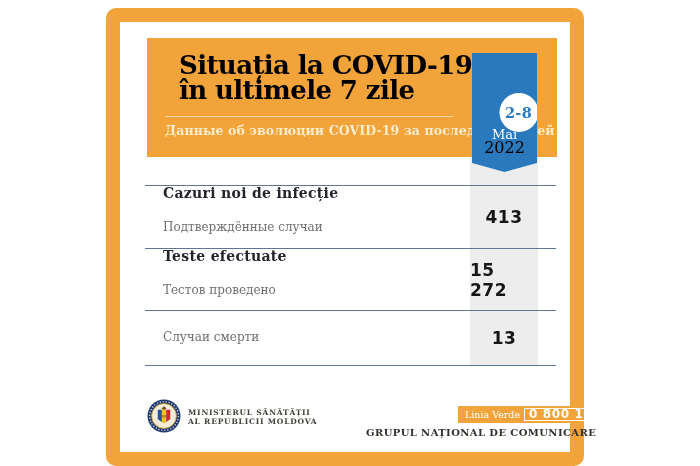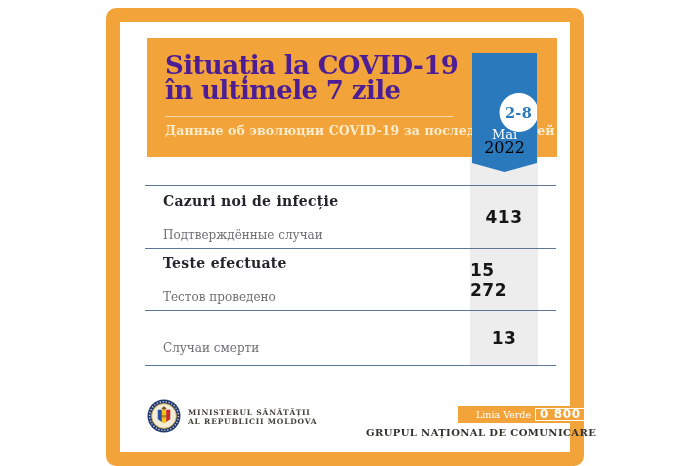--- a/index.html
+++ b/index.html
@@ -16,21 +16,21 @@
   .frame{
     position:absolute;left:106px;top:8px;width:478px;height:458px;
     box-sizing:border-box;border:14px solid var(--orange);border-radius:10px;
   }
   
   .header{
     position:absolute;left:147px;top:38px;width:410px;height:119px;
     background:var(--orange);
   }
   .title{
-    position:absolute;left:18px;top:15px;color:#4c1d95;font-weight:bold;
+    position:absolute;left:32px;top:15px;color:#000000;font-weight:bold;
     font-size:26px;line-height:25px;letter-spacing:-0.6px;white-space:nowrap;
   }
   .title-rule{
     position:absolute;left:18px;top:78px;width:288px;height:0;
     border-top:1px solid rgba(255,255,255,0.55);
   }
   .subtitle{
     position:absolute;left:18px;top:85px;color:#fceccb;font-weight:bold;
     font-size:12.5px;letter-spacing:0.1px;white-space:nowrap;
   }
@@ -56,21 +56,21 @@
     font-size:13px;line-height:12px;
   }
   .date-year{
     position:absolute;left:0;top:89px;width:100%;color:#000000;
     font-size:16px;line-height:12px;
   }
   
   .stats{position:absolute;left:145px;top:185px;width:411px;}
   .stat-row{
     position:relative;box-sizing:border-box;border-top:1px solid var(--divider);
-    display:flex;flex-direction:column;justify-content:center;padding-left:18px;
+    display:flex;flex-direction:column;justify-content:flex-start;padding-left:18px;
   }
   .stat-row:nth-child(1){height:63px;}
   .stat-row:nth-child(2){height:62px;}
   .stat-row:nth-child(3){height:56px;border-bottom:1px solid var(--divider);}
   .stat-label{
     font-size:14px;font-weight:bold;color:#23242c;letter-spacing:0.3px;
     line-height:15px;
   }
   .stat-sublabel{
     font-size:12px;color:#6f6f72;margin-top:20px;line-height:12px;
@@ -83,21 +83,21 @@
   }
   
   .emblem{position:absolute;left:147px;top:399px;width:34px;height:34px;}
   .ministry{
     position:absolute;left:188px;top:408px;color:#45423a;font-weight:bold;
     font-size:7.5px;letter-spacing:0.8px;line-height:9px;white-space:nowrap;
   }
   .hotline-badge{
     position:absolute;left:458px;top:406px;width:126px;height:17px;
     background:var(--orange);box-sizing:border-box;
-    display:flex;align-items:center;gap:4px;padding-left:18px;
+    display:flex;align-items:center;gap:4px;padding-left:7px;
   }
   .hotline-label{color:#ffffff;font-size:9.5px;white-space:nowrap;}
   .hotline-number{
     color:#ffffff;font-family:"DejaVu Sans", sans-serif;font-weight:bold;
     font-size:12px;border:1px solid #ffffff;line-height:11px;
     padding:0 4px;letter-spacing:0.6px;white-space:nowrap;
   }
   .group-label{
     position:absolute;left:366px;top:427px;width:202px;text-align:right;
     font-weight:bold;font-size:10px;color:#34312a;letter-spacing:0.4px;

